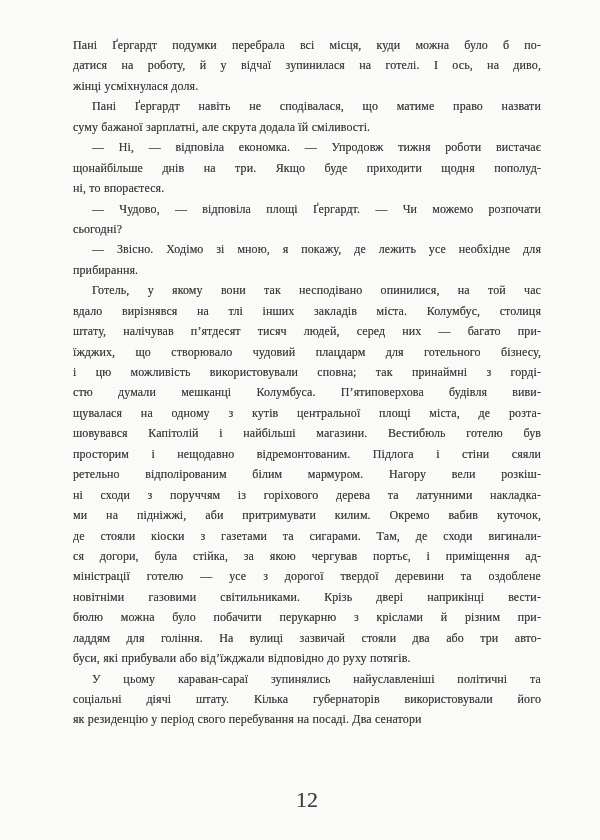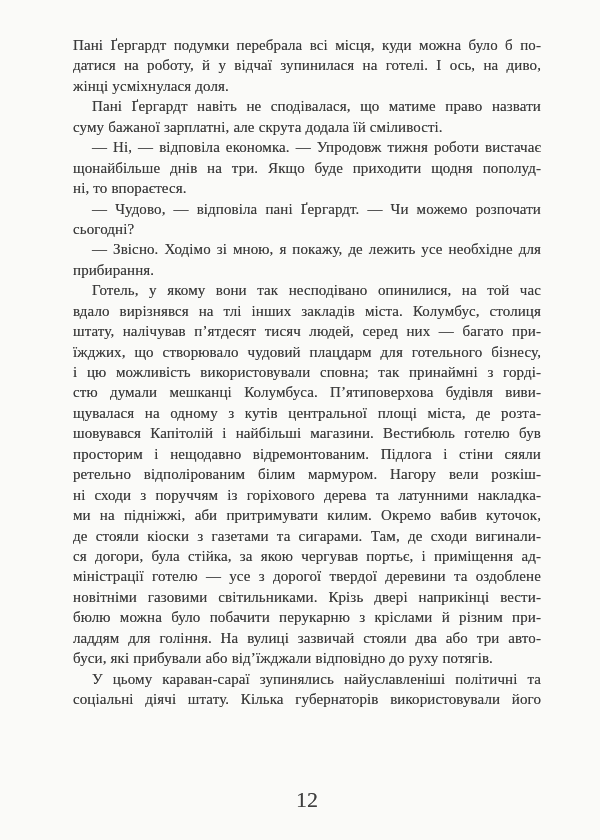--- a/index.html
+++ b/index.html
@@ -21,21 +21,21 @@
     position: absolute;
     left: 73px;
     top: 35px;
     width: 468px;
   }
   .para {
     margin: 0;
     padding: 0;
   }
   .line {
-    font-size: 15px;
+    font-size: 12px;
     line-height: 20.45px;
     height: 20.45px;
     overflow: hidden;
     text-align: justify;
     text-align-last: justify;
     white-space: normal;
     letter-spacing: 0.1px;
     word-spacing: 0.2px;
     text-shadow: 0 0 0.45px rgba(40,40,40,0.55);
   }
@@ -70,21 +70,21 @@
       <div class="para indent">
         <div class="line">Пані Ґергардт навіть не сподівалася, що матиме право назвати</div>
         <div class="line last">суму бажаної зарплатні, але скрута додала їй сміливості.</div>
       </div>
       <div class="para indent">
         <div class="line">— Ні, — відповіла економка. — Упродовж тижня роботи вистачає</div>
         <div class="line">щонайбільше днів на три. Якщо буде приходити щодня пополуд-</div>
         <div class="line last">ні, то впораєтеся.</div>
       </div>
       <div class="para indent">
-        <div class="line">— Чудово, — відповіла пані Ґергардт. — Чи можемо розпочати</div>
+        <div class="line">— Чудово, — відповіла площі Ґергардт. — Чи можемо розпочати</div>
         <div class="line last">сьогодні?</div>
       </div>
       <div class="para indent">
         <div class="line">— Звісно. Ходімо зі мною, я покажу, де лежить усе необхідне для</div>
         <div class="line last">прибирання.</div>
       </div>
       <div class="para indent">
         <div class="line">Готель, у якому вони так несподівано опинилися, на той час</div>
         <div class="line">вдало вирізнявся на тлі інших закладів міста. Колумбус, столиця</div>
         <div class="line">штату, налічував п’ятдесят тисяч людей, серед них — багато при-</div>
@@ -101,16 +101,17 @@
         <div class="line">ся догори, була стійка, за якою чергував портьє, і приміщення ад-</div>
         <div class="line">міністрації готелю — усе з дорогої твердої деревини та оздоблене</div>
         <div class="line">новітніми газовими світильниками. Крізь двері наприкінці вести-</div>
         <div class="line">бюлю можна було побачити перукарню з кріслами й різним при-</div>
         <div class="line">ладдям для гоління. На вулиці зазвичай стояли два або три авто-</div>
         <div class="line last">буси, які прибували або від’їжджали відповідно до руху потягів.</div>
       </div>
       <div class="para indent">
         <div class="line">У цьому караван-сараї зупинялись найуславленіші політичні та</div>
         <div class="line">соціальні діячі штату. Кілька губернаторів використовували його</div>
+        <div class="line last">як резиденцію у період свого перебування на посаді. Два сенатори</div>
       </div>
     </div>
   <div class="page-number">12</div>
 </div>
 
 </body></html>

